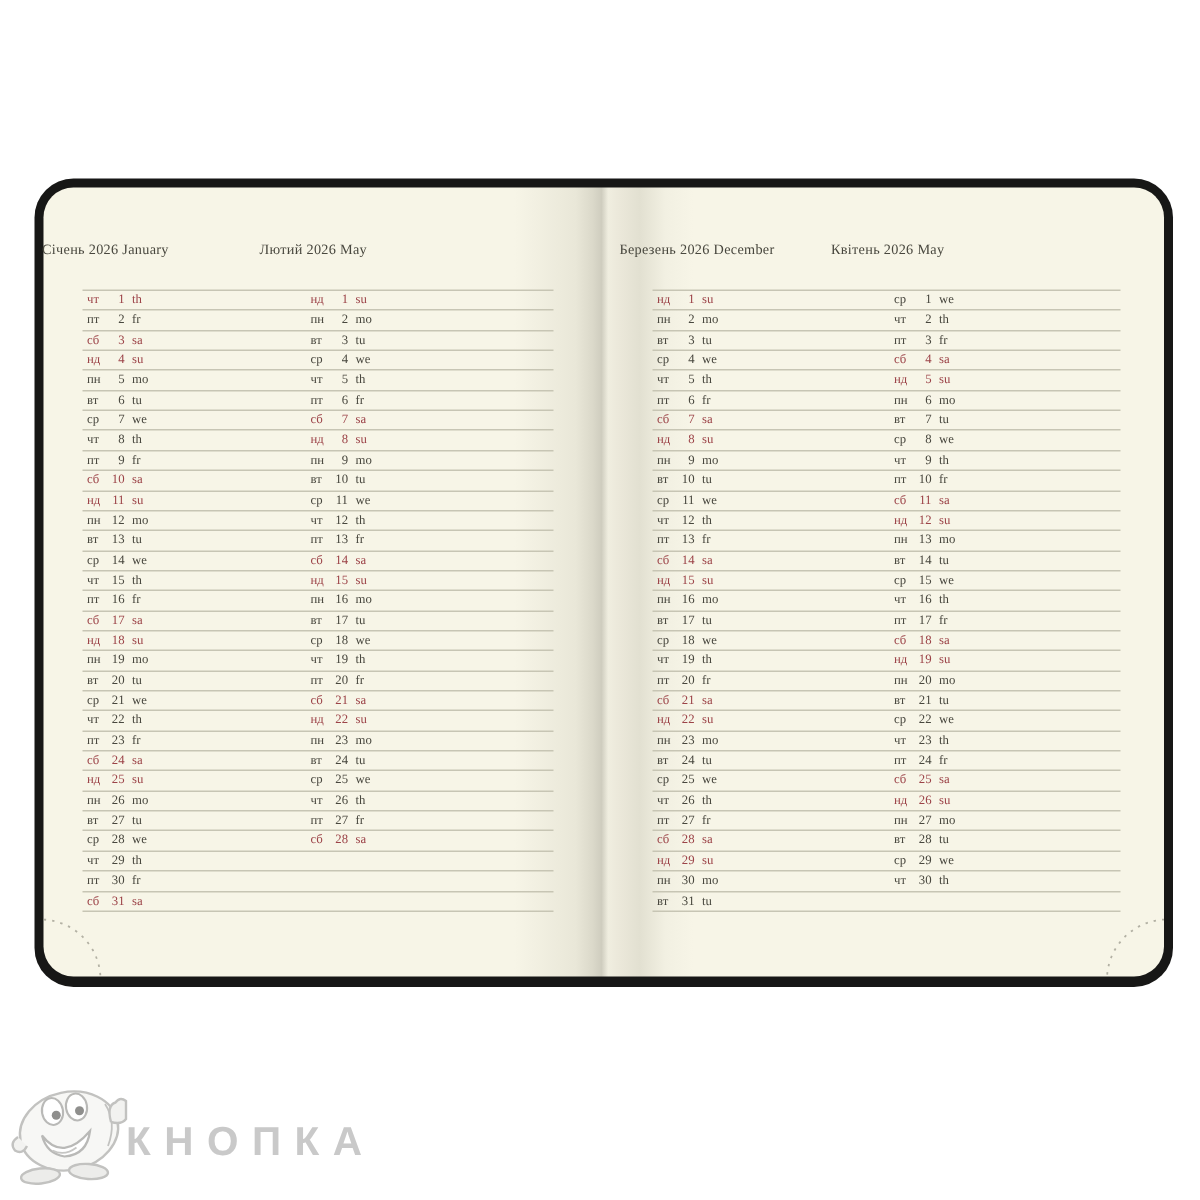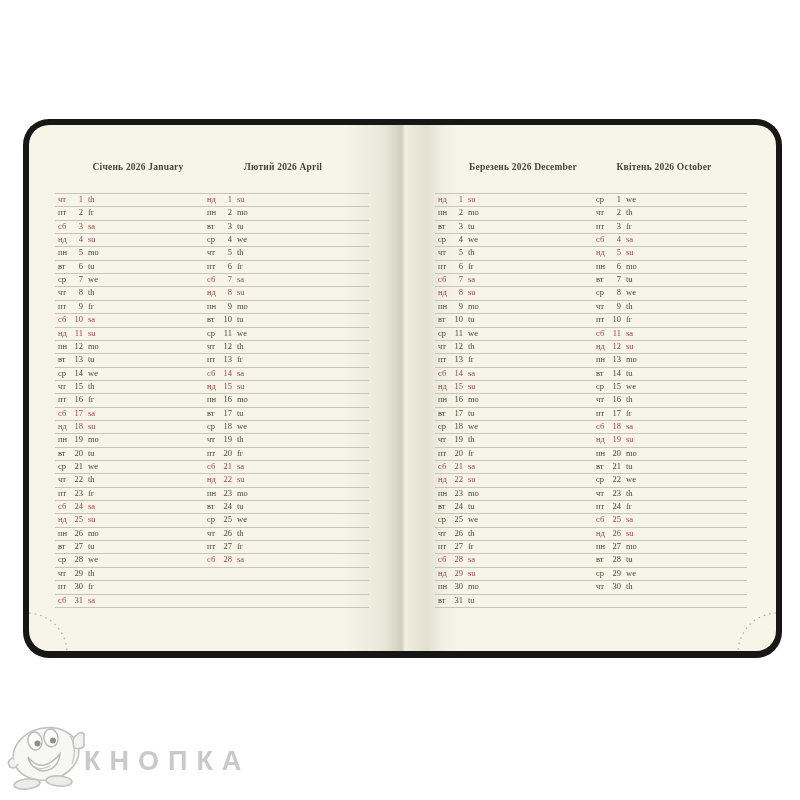--- a/index.html
+++ b/index.html
@@ -16,22 +16,22 @@
     background:linear-gradient(90deg,
       #f7f5e7 0%, #f7f5e7 42%,
       #e9e7d8 47.5%, #dbd9ca 49.0%, #cfcdbf 49.8%,
       #f0eee0 50.4%, #ece9db 51.2%, #e2e0d1 53.2%,
       #f2f0e2 55.5%, #f7f5e7 58%, #f7f5e7 100%);
   }
   .corner-arcs{position:absolute;left:0;top:0;width:100%;height:100%;pointer-events:none;}
   .content{position:absolute;left:0;top:0;width:800px;height:800px;pointer-events:none;}
   .rule{position:absolute;height:1px;background:var(--line,#c7c5b4);}
   .month-title{
-    position:absolute;width:220px;text-align:center;transform:translateX(-110px);
-    font-size:9.5px;color:var(--ink,#48473e);letter-spacing:.2px;white-space:nowrap;font-weight:bold;
+    position:absolute;width:220px;text-align:left;transform:translateX(-110px);
+    font-size:9.5px;color:var(--ink,#48473e);letter-spacing:.2px;white-space:nowrap;
   }
   .day-row{position:absolute;width:145px;font-size:8.5px;color:var(--ink,#48473e);}
   .day-row span{position:absolute;top:0;line-height:inherit;}
   .day-row .ua{left:1px;width:14px;}
   .day-row .num{left:13px;width:13px;text-align:right;}
   .day-row .en{left:31px;}
   .day-row.red{color:var(--red,#9c4348);}
   .brand{
     position:absolute;left:84px;top:746px;
     font-family:"Liberation Sans", sans-serif;font-weight:bold;
@@ -233,21 +233,21 @@
     <div class="day-row" style="left: 57px; top: 580.15px; height: 13.35px; line-height: 13.35px;">
       <span class="ua">пт</span>
       <span class="num">30</span>
       <span class="en">fr</span>
     </div>
     <div class="day-row red" style="left: 57px; top: 593.5px; height: 13.35px; line-height: 13.35px;">
       <span class="ua">сб</span>
       <span class="num">31</span>
       <span class="en">sa</span>
     </div>
-    <div class="month-title" style="left: 283px; top: 162px;">Лютий 2026 April</div>
+    <div class="month-title" style="left: 283px; top: 162px;">Лютий 2026 May</div>
     <div class="day-row red" style="left: 206px; top: 193px; height: 13.35px; line-height: 13.35px;">
       <span class="ua">нд</span>
       <span class="num">1</span>
       <span class="en">su</span>
     </div>
     <div class="day-row" style="left: 206px; top: 206.35px; height: 13.35px; line-height: 13.35px;">
       <span class="ua">пн</span>
       <span class="num">2</span>
       <span class="en">mo</span>
     </div>
@@ -562,21 +562,21 @@
     <div class="day-row" style="left: 437px; top: 580.15px; height: 13.35px; line-height: 13.35px;">
       <span class="ua">пн</span>
       <span class="num">30</span>
       <span class="en">mo</span>
     </div>
     <div class="day-row" style="left: 437px; top: 593.5px; height: 13.35px; line-height: 13.35px;">
       <span class="ua">вт</span>
       <span class="num">31</span>
       <span class="en">tu</span>
     </div>
-    <div class="month-title" style="left: 664px; top: 162px;">Квітень 2026 October</div>
+    <div class="month-title" style="left: 664px; top: 162px;">Квітень 2026 May</div>
     <div class="day-row" style="left: 595px; top: 193px; height: 13.35px; line-height: 13.35px;">
       <span class="ua">ср</span>
       <span class="num">1</span>
       <span class="en">we</span>
     </div>
     <div class="day-row" style="left: 595px; top: 206.35px; height: 13.35px; line-height: 13.35px;">
       <span class="ua">чт</span>
       <span class="num">2</span>
       <span class="en">th</span>
     </div>

